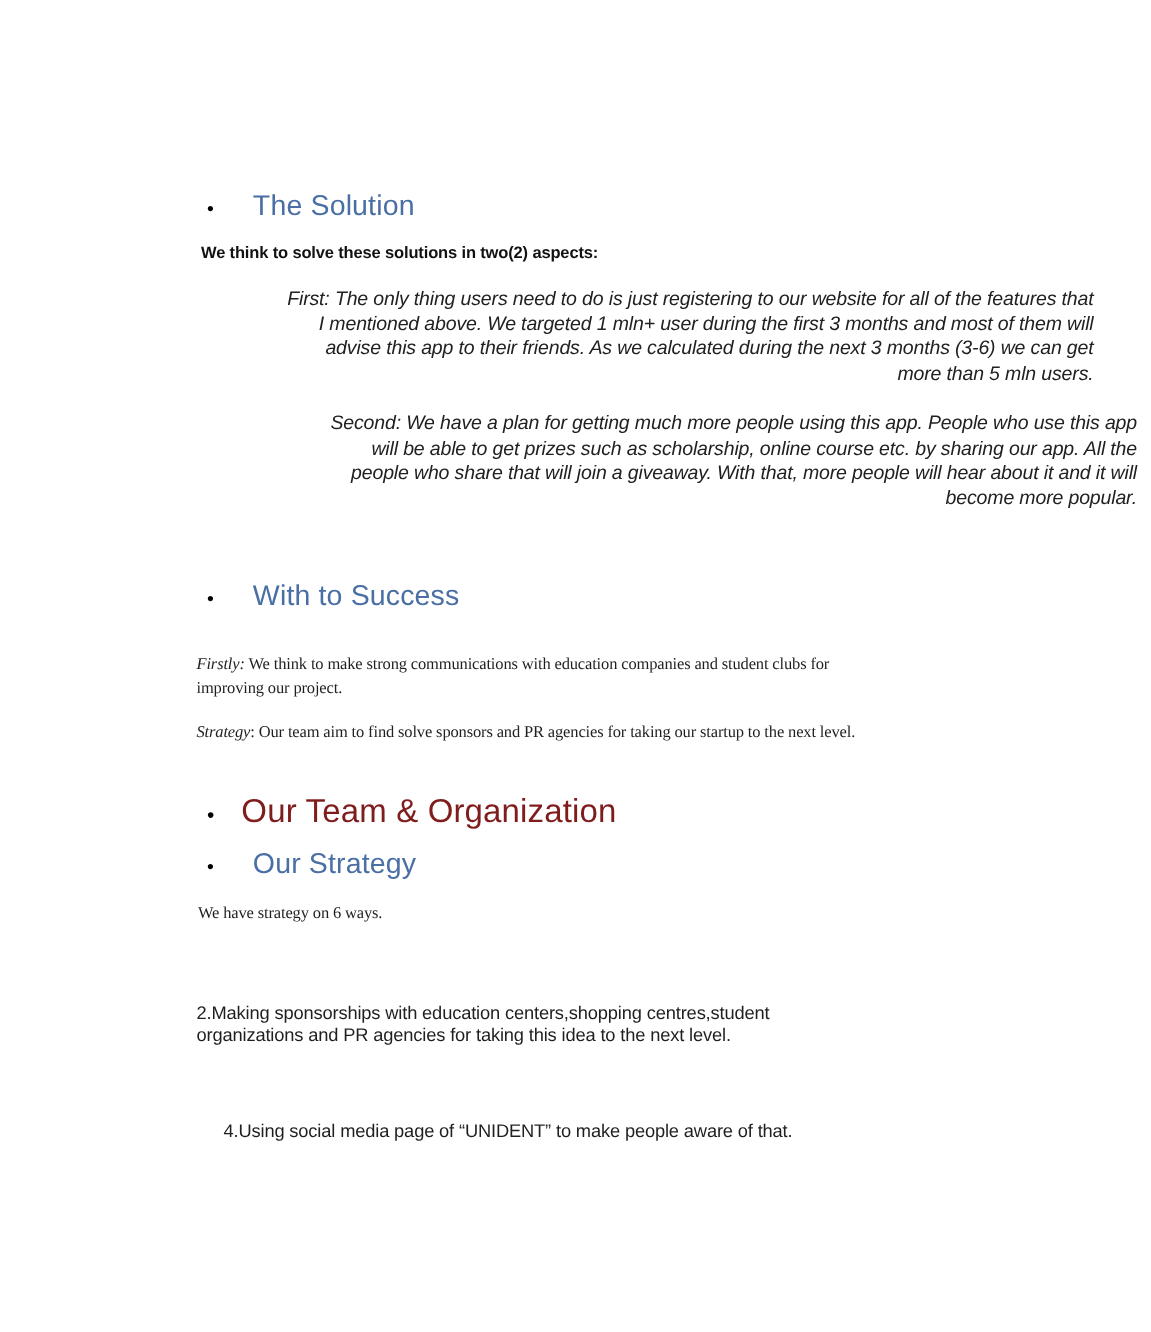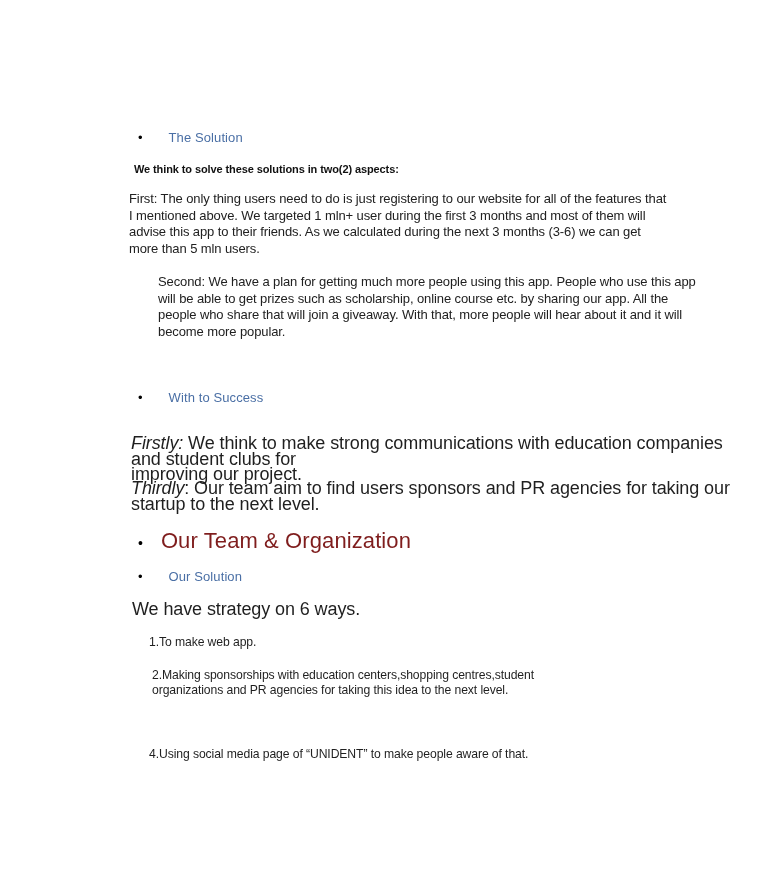--- a/index.html
+++ b/index.html
@@ -24,53 +24,56 @@
     align-items: baseline;
   }
   .bullet {
     color: #000000;
     font-size: 13px;
     line-height: 16px;
   }
   .h-small .bullet { margin-right: 26px; }
   .h-small .h-label {
     color: #4a6fa5;
-    font-size: 13px;
+    font-size: 19px;
     line-height: 17px;
     letter-spacing: 0.1px;
   }
   .h-big .bullet { margin-right: 18px; font-size: 14px; }
   .h-big .h-label {
     color: #7f1d1d;
     font-size: 22px;
     line-height: 20px;
     letter-spacing: 0.1px;
   }
 
   
   .para-italic {
+    font-style: italic;
     font-size: 13px;
     line-height: 16.6px;
     letter-spacing: -0.1px;
     color: #212121;
     white-space: pre-line;
+    text-align: right;
   }
   .intro-bold {
     font-weight: bold;
     font-size: 11px;
     line-height: 15px;
     color: #111111;
     letter-spacing: -0.1px;
   }
   .para-small {
-    font-size: 18px;
+    font-size: 11px;
     line-height: 15.4px;
     letter-spacing: -0.1px;
     color: #1f1f1f;
     white-space: pre-line;
+    font-family: Liberation Serif, serif;
   }
   .lead-italic { font-style: italic; }
 
   .list-item {
     font-size: 12.2px;
     line-height: 15px;
     letter-spacing: -0.1px;
     color: #1f1f1f;
     white-space: pre-line;
   }
@@ -101,37 +104,36 @@
     <span class="bullet">•</span>
     <span class="h-label">With to Success</span>
   </div>
 
   <p class="abs para-small" style="top:421px; left:131px; width:600px;">
     <span class="lead-italic">Firstly:</span><span> We think to make strong communications with education companies and student clubs for
 improving our project.</span>
   </p>
 
   <p class="abs para-small" style="top:466px; left:131px; width:620px;">
-    <span class="lead-italic">Thirdly</span><span>: Our team aim to find users sponsors and PR agencies for taking our startup to the next level.</span>
+    <span class="lead-italic">Strategy</span><span>: Our team aim to find solve sponsors and PR agencies for taking our startup to the next level.</span>
   </p>
 
 
   <div class="abs h-row h-big" style="top:531px; left:138px;">
     <span class="bullet">•</span>
     <span class="h-label">Our Team &amp; Organization</span>
   </div>
 
   <div class="abs h-row h-small" style="top:568px; left:138px;">
     <span class="bullet">•</span>
-    <span class="h-label">Our Solution</span>
+    <span class="h-label">Our Strategy</span>
   </div>
 
   <p class="abs para-small" style="top:602px; left:132px; width:500px;">We have strategy on 6 ways.</p>
 
-  <p class="abs list-item" style="top:635px; left:149px; width:500px;">1.To make web app.</p>
 
-  <p class="abs list-item" style="top:668px; left:152px; width:500px;">2.Making sponsorships with education centers,shopping centres,student
+  <p class="abs list-item" style="top:668px; left:131px; width:500px;">2.Making sponsorships with education centers,shopping centres,student
 organizations and PR agencies for taking this idea to the next level.</p>
 
 
   <p class="abs list-item" style="top:747px; left:149px; width:520px;">4.Using social media page of  “UNIDENT” to make people aware of that.</p>
 
 </div>
 
 </body></html>

